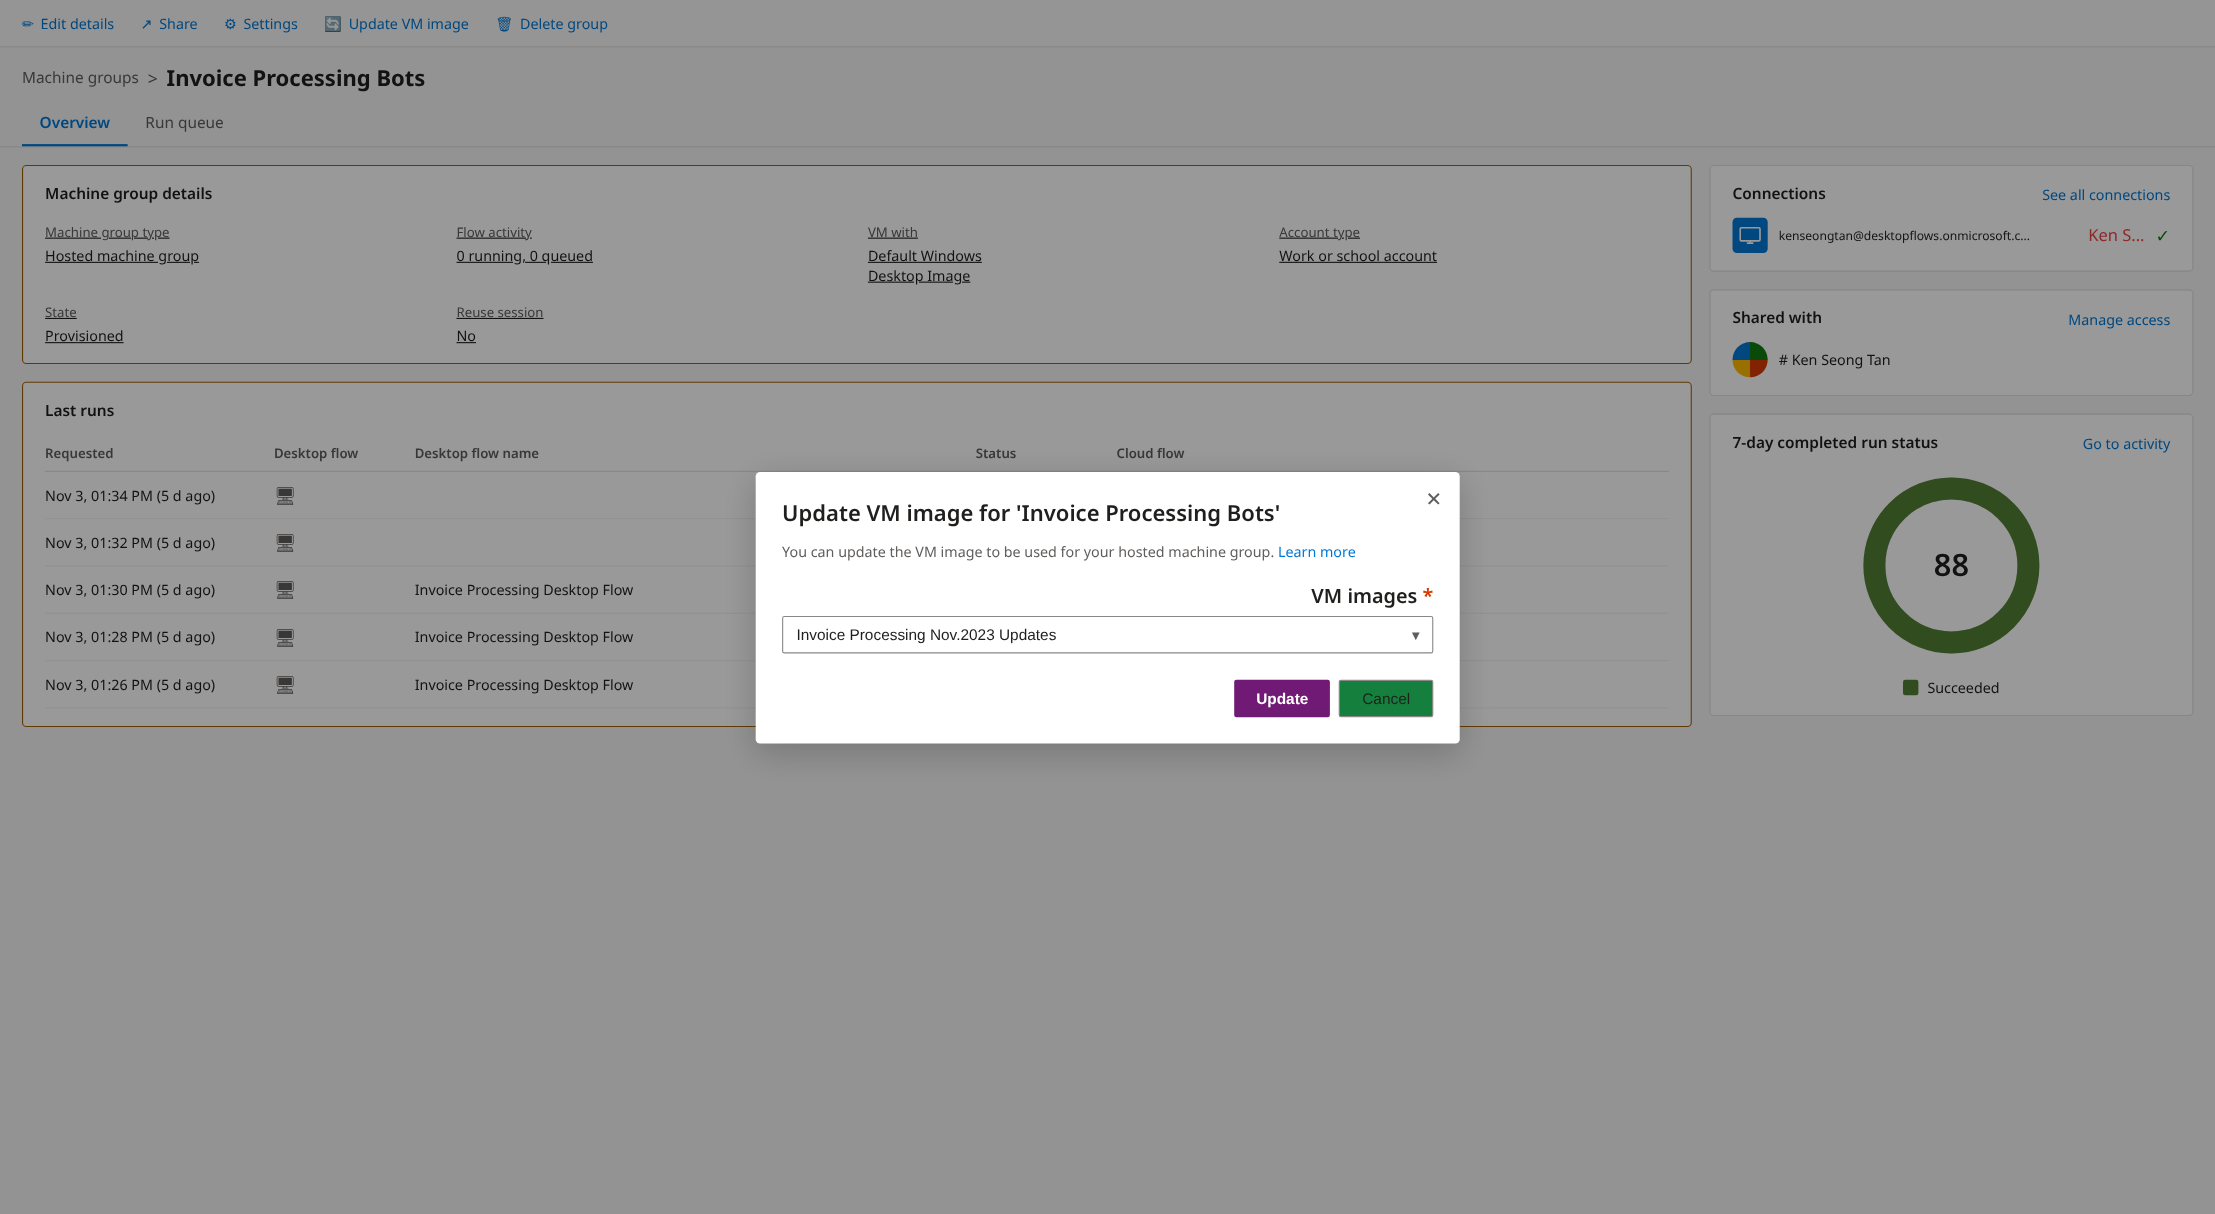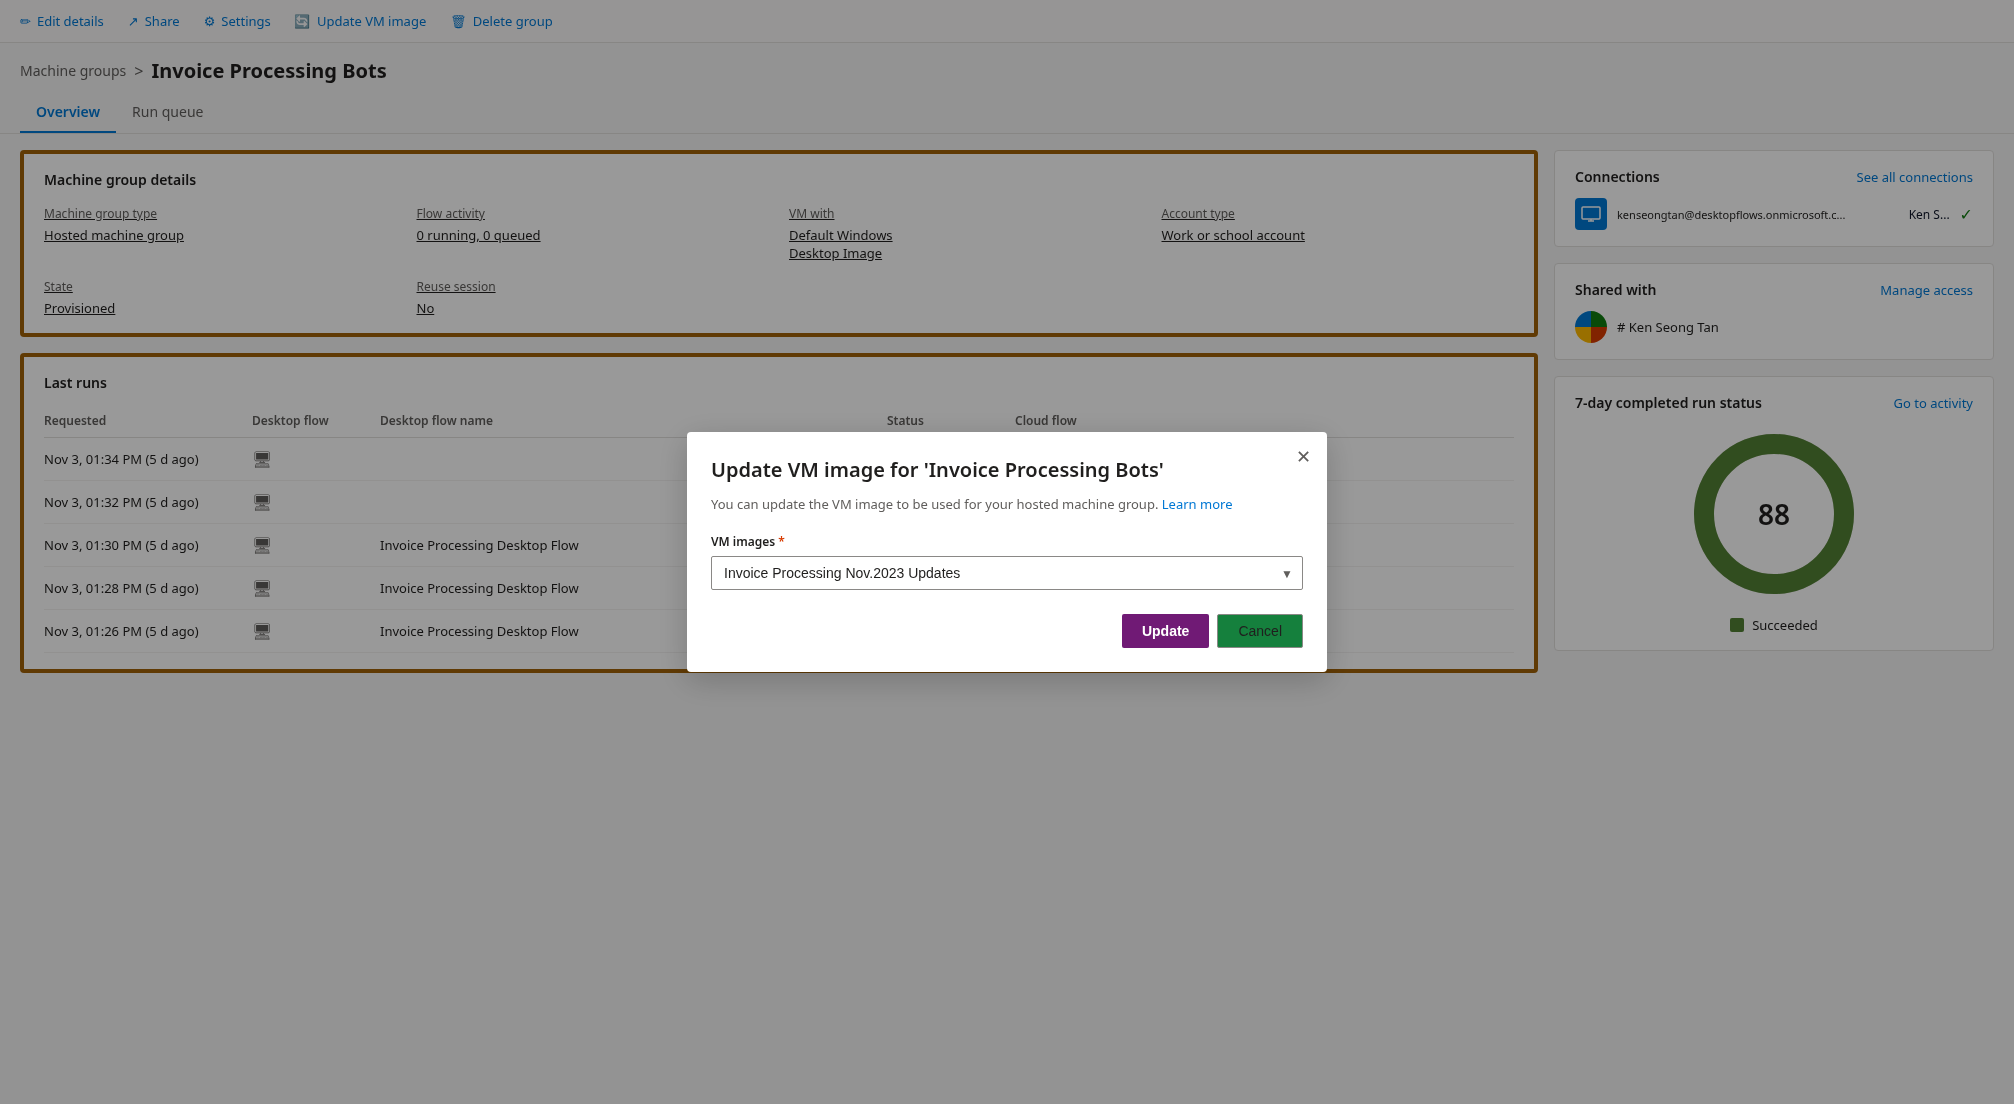--- a/index.html
+++ b/index.html
@@ -80,21 +80,21 @@
       flex: 1;
       display: flex;
       flex-direction: column;
       gap: 16px;
       min-width: 0;
     }
 
     
     .card {
       background: #fff;
-      border: 4px solid #a16207;
+      border: 1px solid #a16207;
       border-radius: 4px;
       padding: 16px 20px;
     }
     .card-title {
       font-size: 14px;
       font-weight: 600;
       margin-bottom: 16px;
       color: #201f1e;
     }
 
@@ -191,22 +191,22 @@
     }
     .conn-email {
       font-size: 11px;
       color: #201f1e;
       flex: 1;
       overflow: hidden;
       text-overflow: ellipsis;
       white-space: nowrap;
     }
     .conn-user {
-      font-size: 12px;
-      color: #0f172a;
+      font-size: 15px;
+      color: #ef4444;
     }
     .conn-check {
       color: #107c10;
       font-size: 16px;
     }
 
     
     .shared-item {
       display: flex;
       align-items: center;
@@ -300,24 +300,25 @@
       top: 16px;
       right: 16px;
       background: none;
       border: none;
       font-size: 18px;
       cursor: pointer;
       color: #605e5c;
       line-height: 1;
     }
     .field-label {
-      font-size: 12px;
+      font-size: 18px;
       font-weight: 600;
       margin-bottom: 6px;
       color: #201f1e;
+      text-align: right;
     }
     .required { color: #d83b01; }
     .select-wrapper {
       position: relative;
       margin-bottom: 24px;
     }
     .select-field {
       width: 100%;
       padding: 8px 36px 8px 12px;
       border: 1px solid #8a8886;

